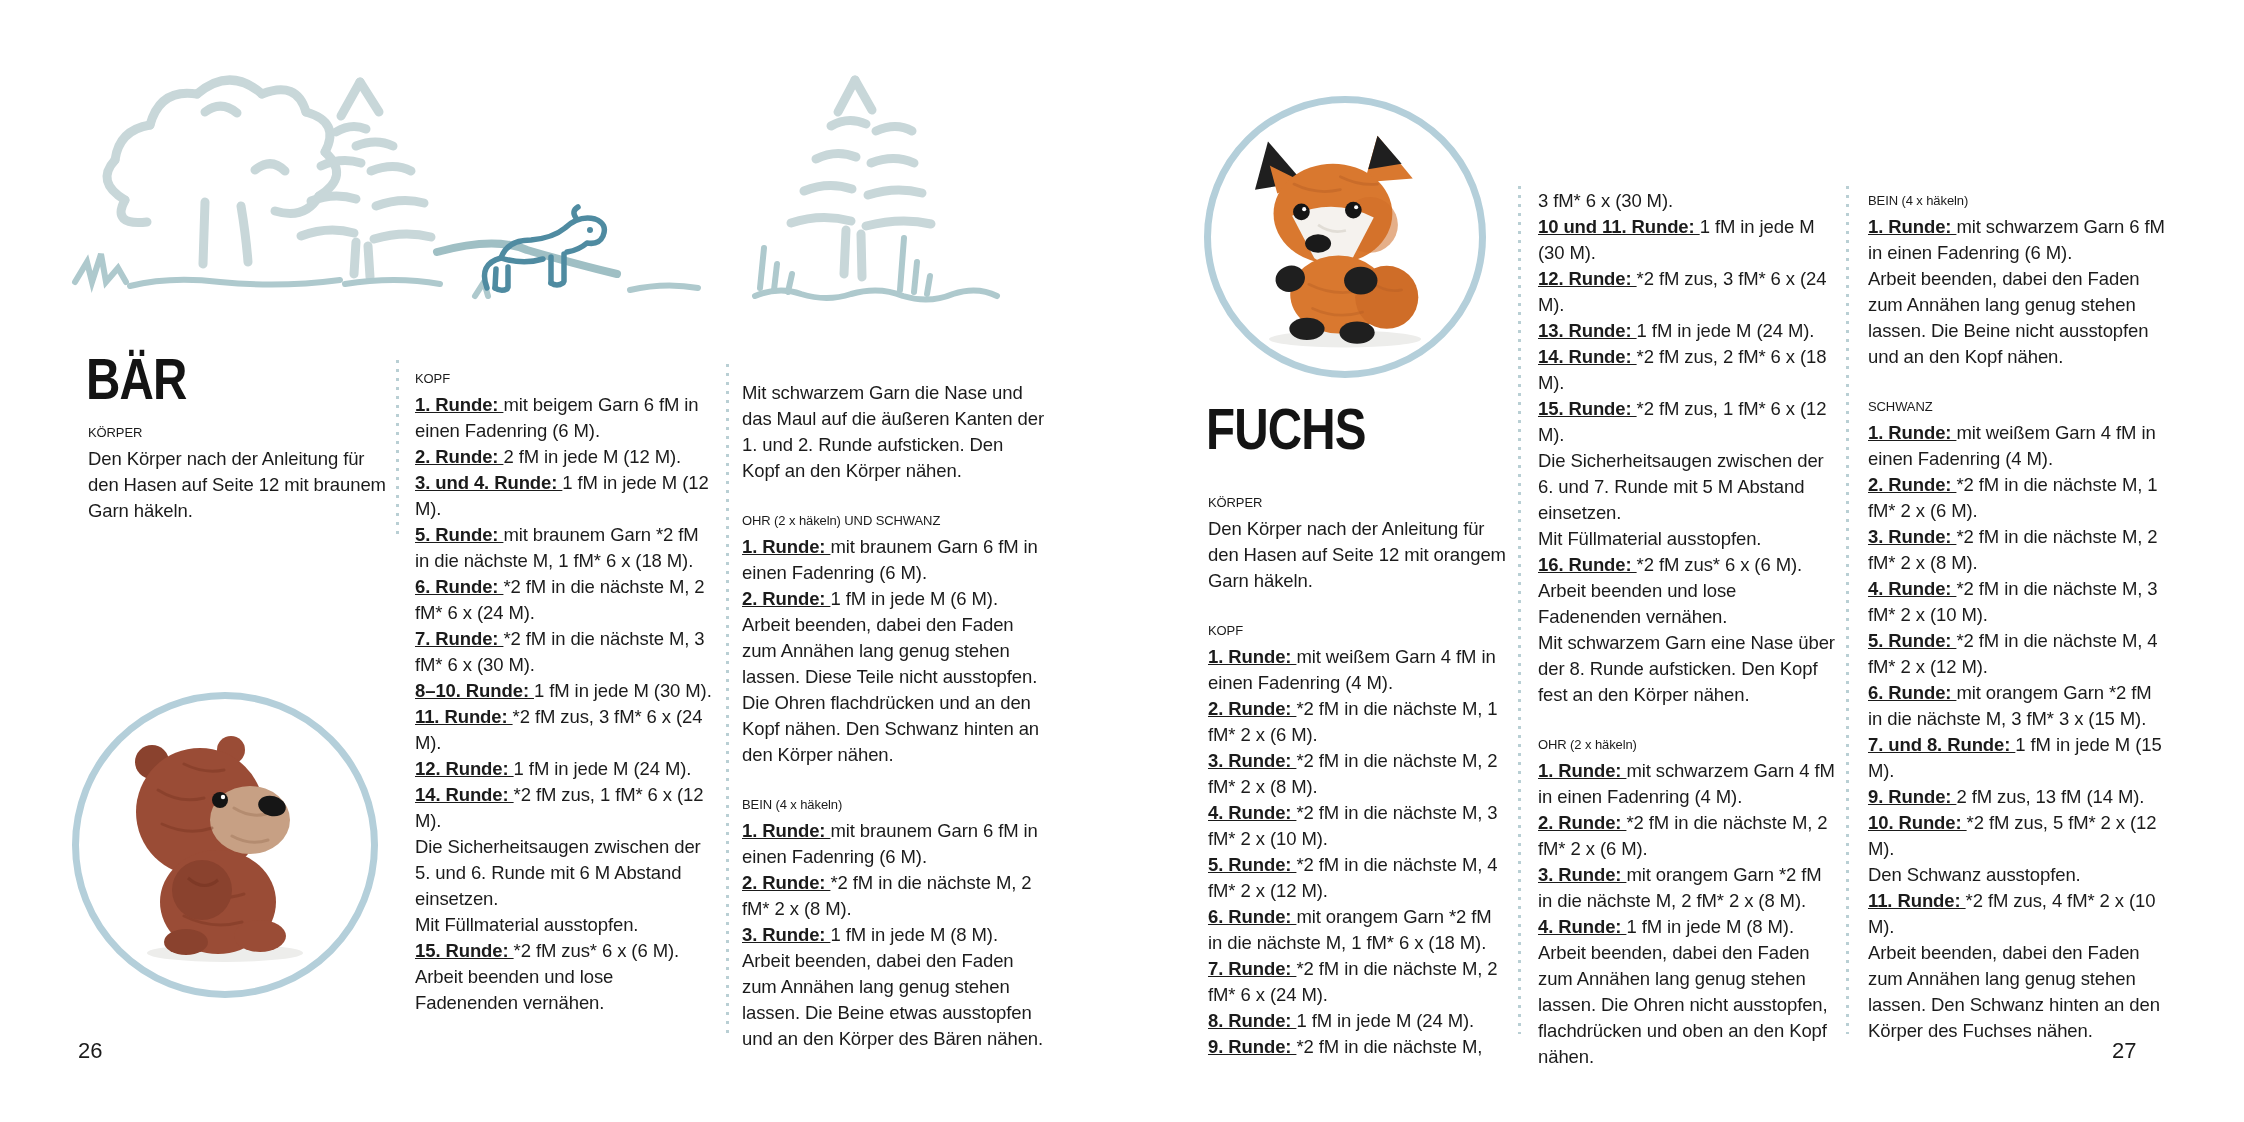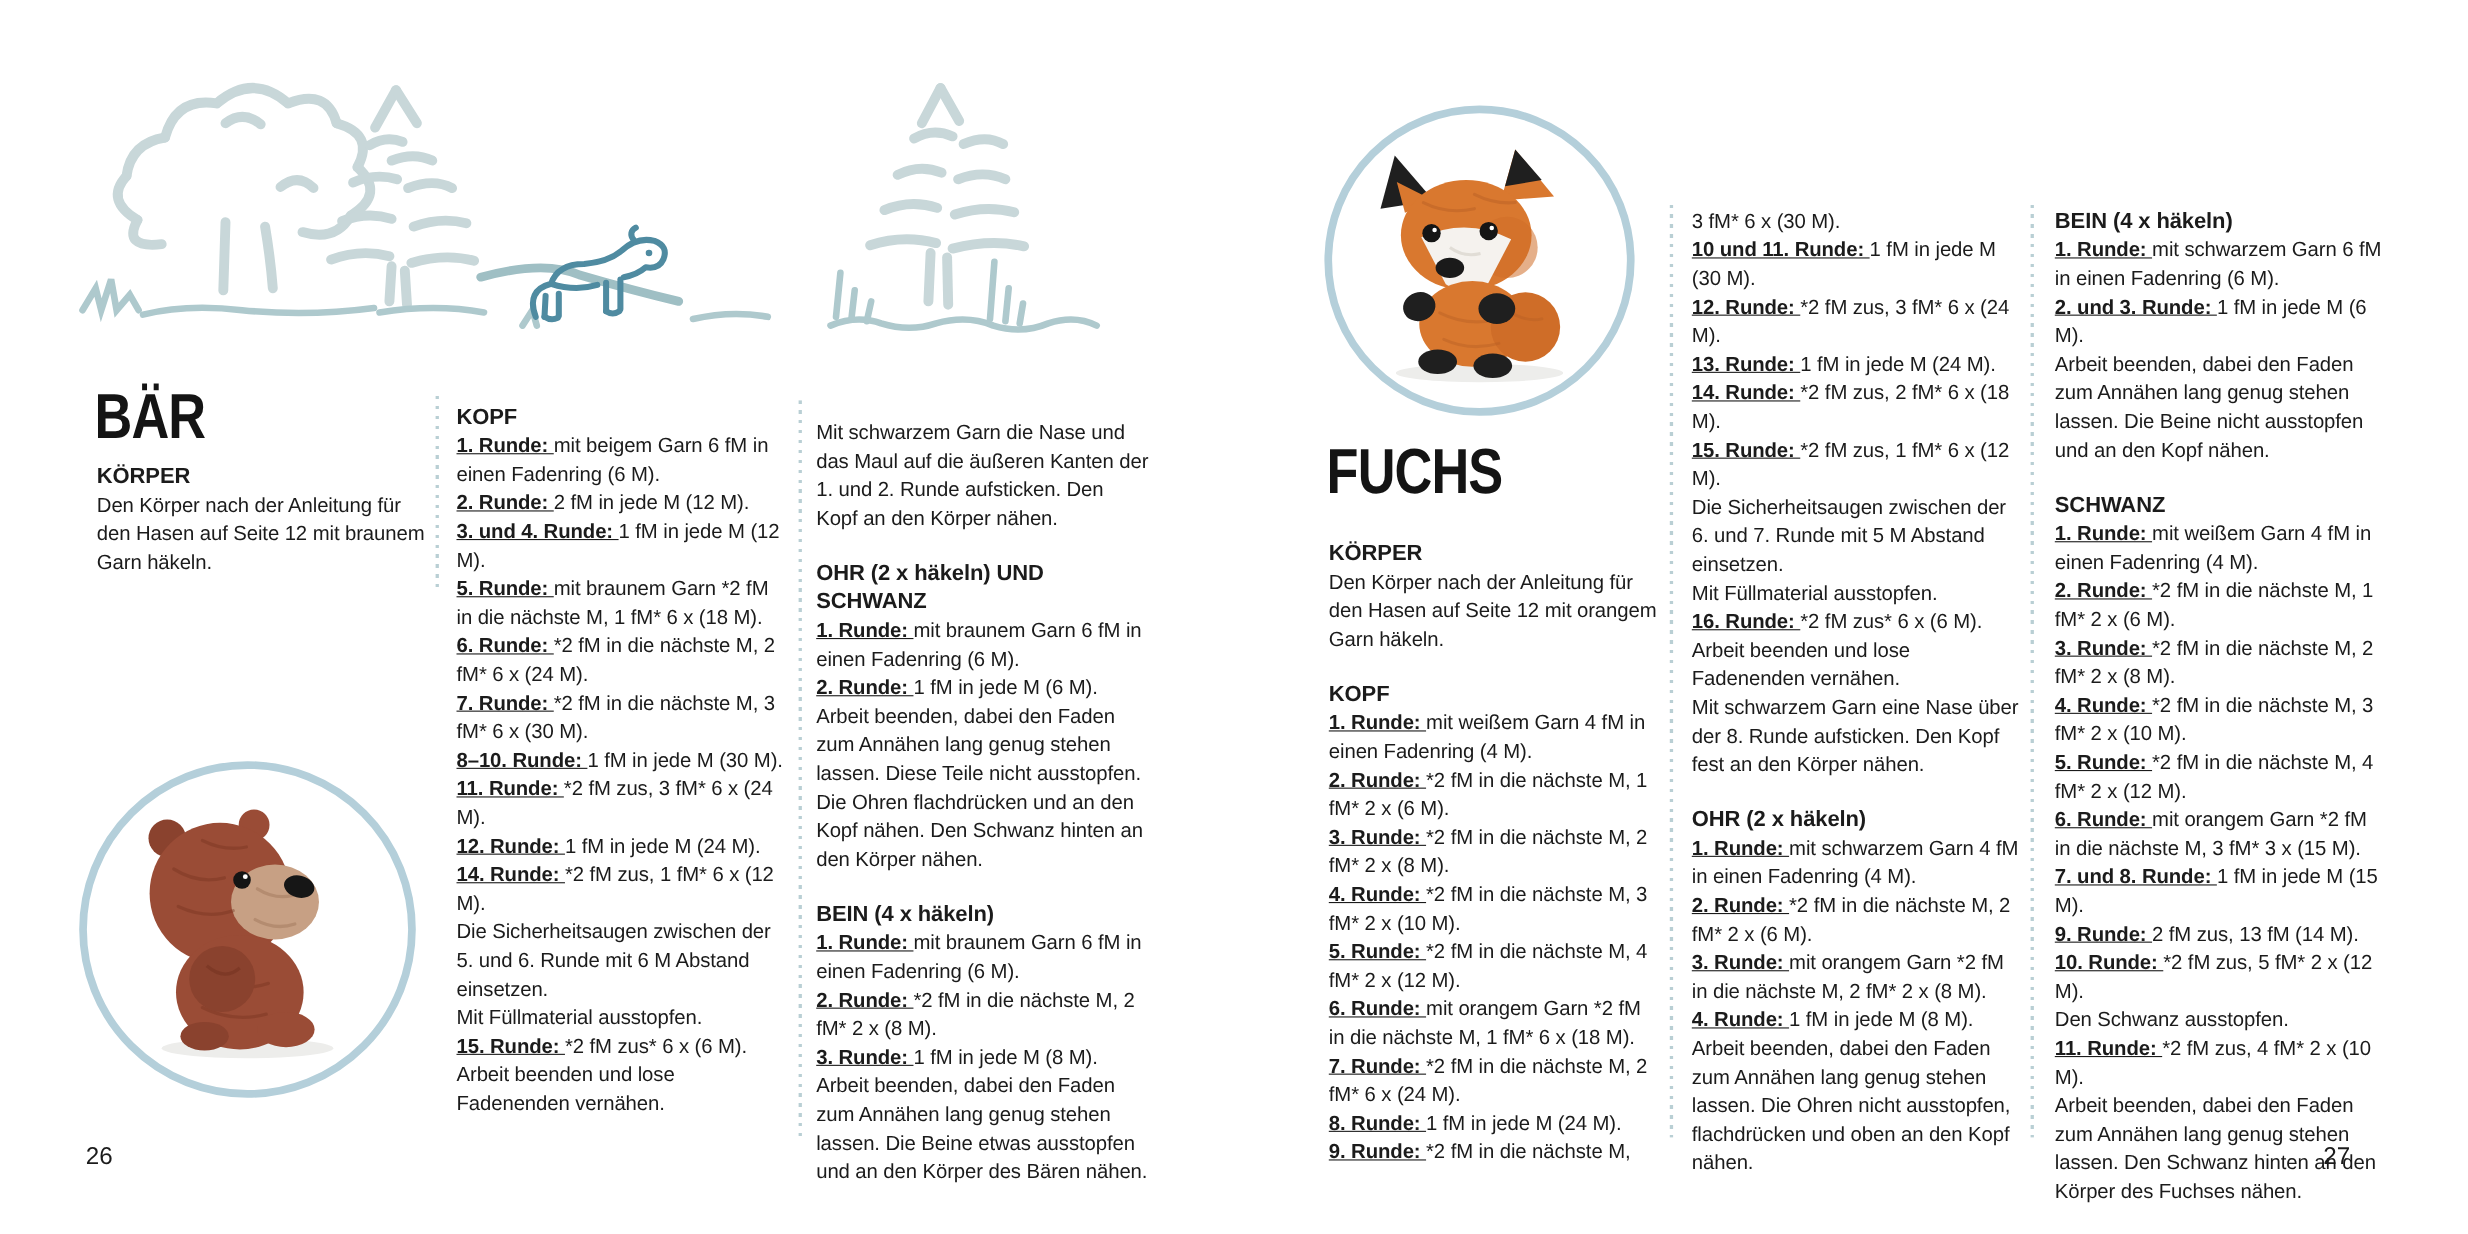--- a/index.html
+++ b/index.html
@@ -1,21 +1,21 @@
 <!DOCTYPE html>
 <html><head>
 <meta charset="utf-8">
 <style>
   html,body{margin:0;padding:0;background:#ffffff;}
   .spread{position:relative;width:2244px;height:1122px;background:#fff;overflow:hidden;
           font-family:"Liberation Sans",sans-serif;color:#1b1b1b;}
   .title{position:absolute;margin:0;font-size:58px;font-weight:bold;line-height:1;
          letter-spacing:-1px;transform:scaleX(.82);transform-origin:left top;color:#141414;}
   .col{position:absolute;width:302px;font-size:18.5px;line-height:26px;letter-spacing:-.1px;}
-  .sec-heading{font-weight:bold;font-size:20px;}
+  .sec-heading{font-weight:normal;font-size:13px;}
   .sec-heading:not(:first-child){margin-top:24px;}
   .para b{font-weight:bold;text-decoration:underline;}
   .dotsep{position:absolute;width:3px;
           background-image:repeating-linear-gradient(to bottom,#b9cfd4 0 3px,transparent 3px 9px);}
   .photo-circle{position:absolute;border-radius:50%;border:7px solid #b4cfda;background:#fff;
                 box-sizing:border-box;display:flex;align-items:center;justify-content:center;}
   .page-number{position:absolute;font-size:22px;color:#1b1b1b;}
   .deco{position:absolute;left:55px;top:50px;}
 </style>
 </head>
@@ -237,21 +237,20 @@
         <div class="para"><b>1. Runde: </b>mit schwarzem Garn 4 fM in einen Fadenring (4 M).</div>
         <div class="para"><b>2. Runde: </b>*2 fM in die nächste M, 2 fM* 2 x (6 M).</div>
         <div class="para"><b>3. Runde: </b>mit orangem Garn *2 fM in die nächste M, 2 fM* 2 x (8 M).</div>
         <div class="para"><b>4. Runde: </b>1 fM in jede M (8 M).</div>
         <div class="para">Arbeit beenden, dabei den Faden zum Annähen lang genug stehen lassen. Die Ohren nicht ausstopfen, flachdrücken und oben an den Kopf nähen.</div>
       </div>
 
     <div class="col" style="left:1868px;top:188px;">
         <div class="sec-heading">BEIN (4 x häkeln)</div>
         <div class="para"><b>1. Runde: </b>mit schwarzem Garn 6 fM in einen Fadenring (6 M).</div>
-        <div class="para"><b>2. und 3. Runde: </b>1 fM in jede M (6 M).</div>
         <div class="para">Arbeit beenden, dabei den Faden zum Annähen lang genug stehen lassen. Die Beine nicht ausstopfen und an den Kopf nähen.</div>
         <div class="sec-heading">SCHWANZ</div>
         <div class="para"><b>1. Runde: </b>mit weißem Garn 4 fM in einen Fadenring (4 M).</div>
         <div class="para"><b>2. Runde: </b>*2 fM in die nächste M, 1 fM* 2 x (6 M).</div>
         <div class="para"><b>3. Runde: </b>*2 fM in die nächste M, 2 fM* 2 x (8 M).</div>
         <div class="para"><b>4. Runde: </b>*2 fM in die nächste M, 3 fM* 2 x (10 M).</div>
         <div class="para"><b>5. Runde: </b>*2 fM in die nächste M, 4 fM* 2 x (12 M).</div>
         <div class="para"><b>6. Runde: </b>mit orangem Garn *2 fM in die nächste M, 3 fM* 3 x (15 M).</div>
         <div class="para"><b>7. und 8. Runde: </b>1 fM in jede M (15 M).</div>
         <div class="para"><b>9. Runde: </b>2 fM zus, 13 fM (14 M).</div>

